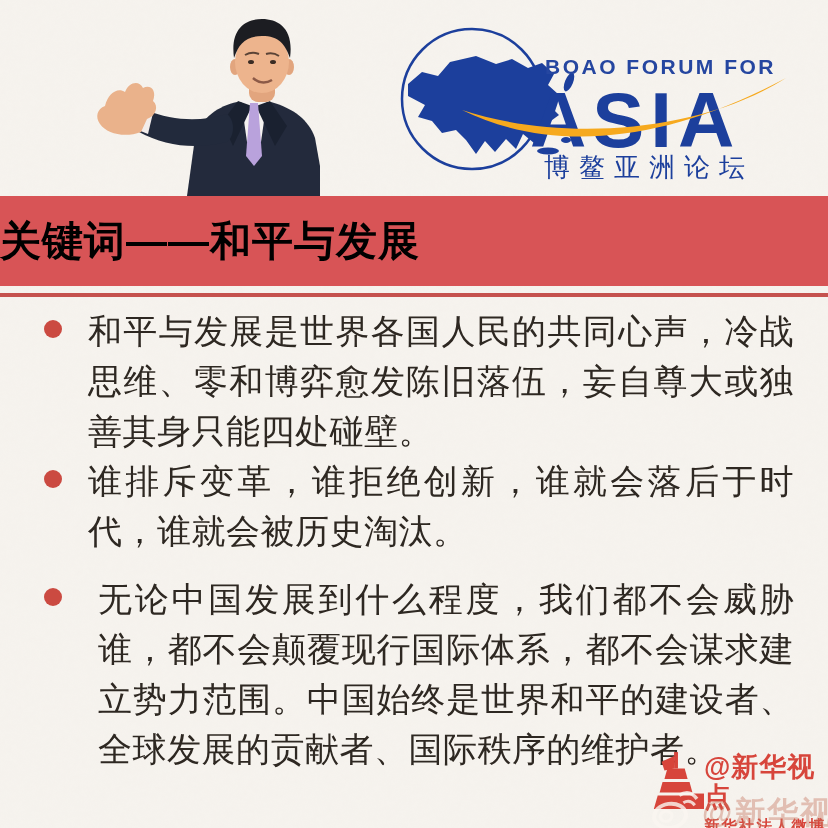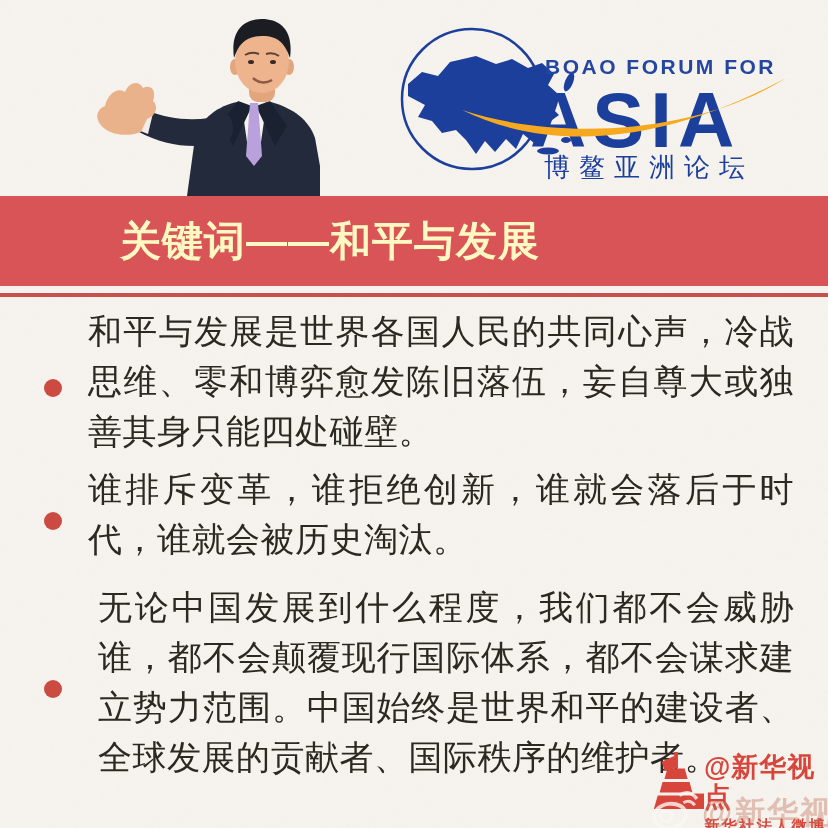--- a/index.html
+++ b/index.html
@@ -14,35 +14,34 @@
   
   .portrait{position:absolute;left:95px;top:14px;width:225px;height:182px;z-index:2;}
   .logo{position:absolute;left:398px;top:20px;width:390px;height:168px;z-index:2;}
   
   .banner{
     position:absolute;left:0;top:196px;width:828px;height:90px;
     background:#d85456;z-index:3;
     display:flex;align-items:center;
   }
   .banner .title{
-    padding-left:120px;
-    color:#fef9c3;
+    color:#000000;
     font-size:41px;font-weight:bold;letter-spacing:1px;
     font-family:"Liberation Sans",sans-serif;
   }
   .banner-underline{
     position:absolute;left:0;top:293px;width:828px;height:4px;
     background:#c5524e;z-index:3;
   }
   
   .quotes{
     position:absolute;left:40px;top:306px;width:754px;z-index:2;
   }
-  .quote-item{display:flex;align-items:center;}
-  .quote-item + .quote-item{margin-top:8px;}
+  .quote-item{display:flex;align-items:flex-start;}
+  .quote-item + .quote-item{}
   .quote-item:nth-child(3){margin-top:18px;gap:10px;}
   .dot{
     flex:none;width:18px;height:18px;border-radius:50%;
     background:#cb4a41;margin:14px 26px 0 4px;
   }
   .quote-text{
     font-family:"DejaVu Serif","Liberation Serif",serif;
     font-size:34px;line-height:50px;letter-spacing:0.5px;
     color:#2e2822;text-align:justify;
   }

